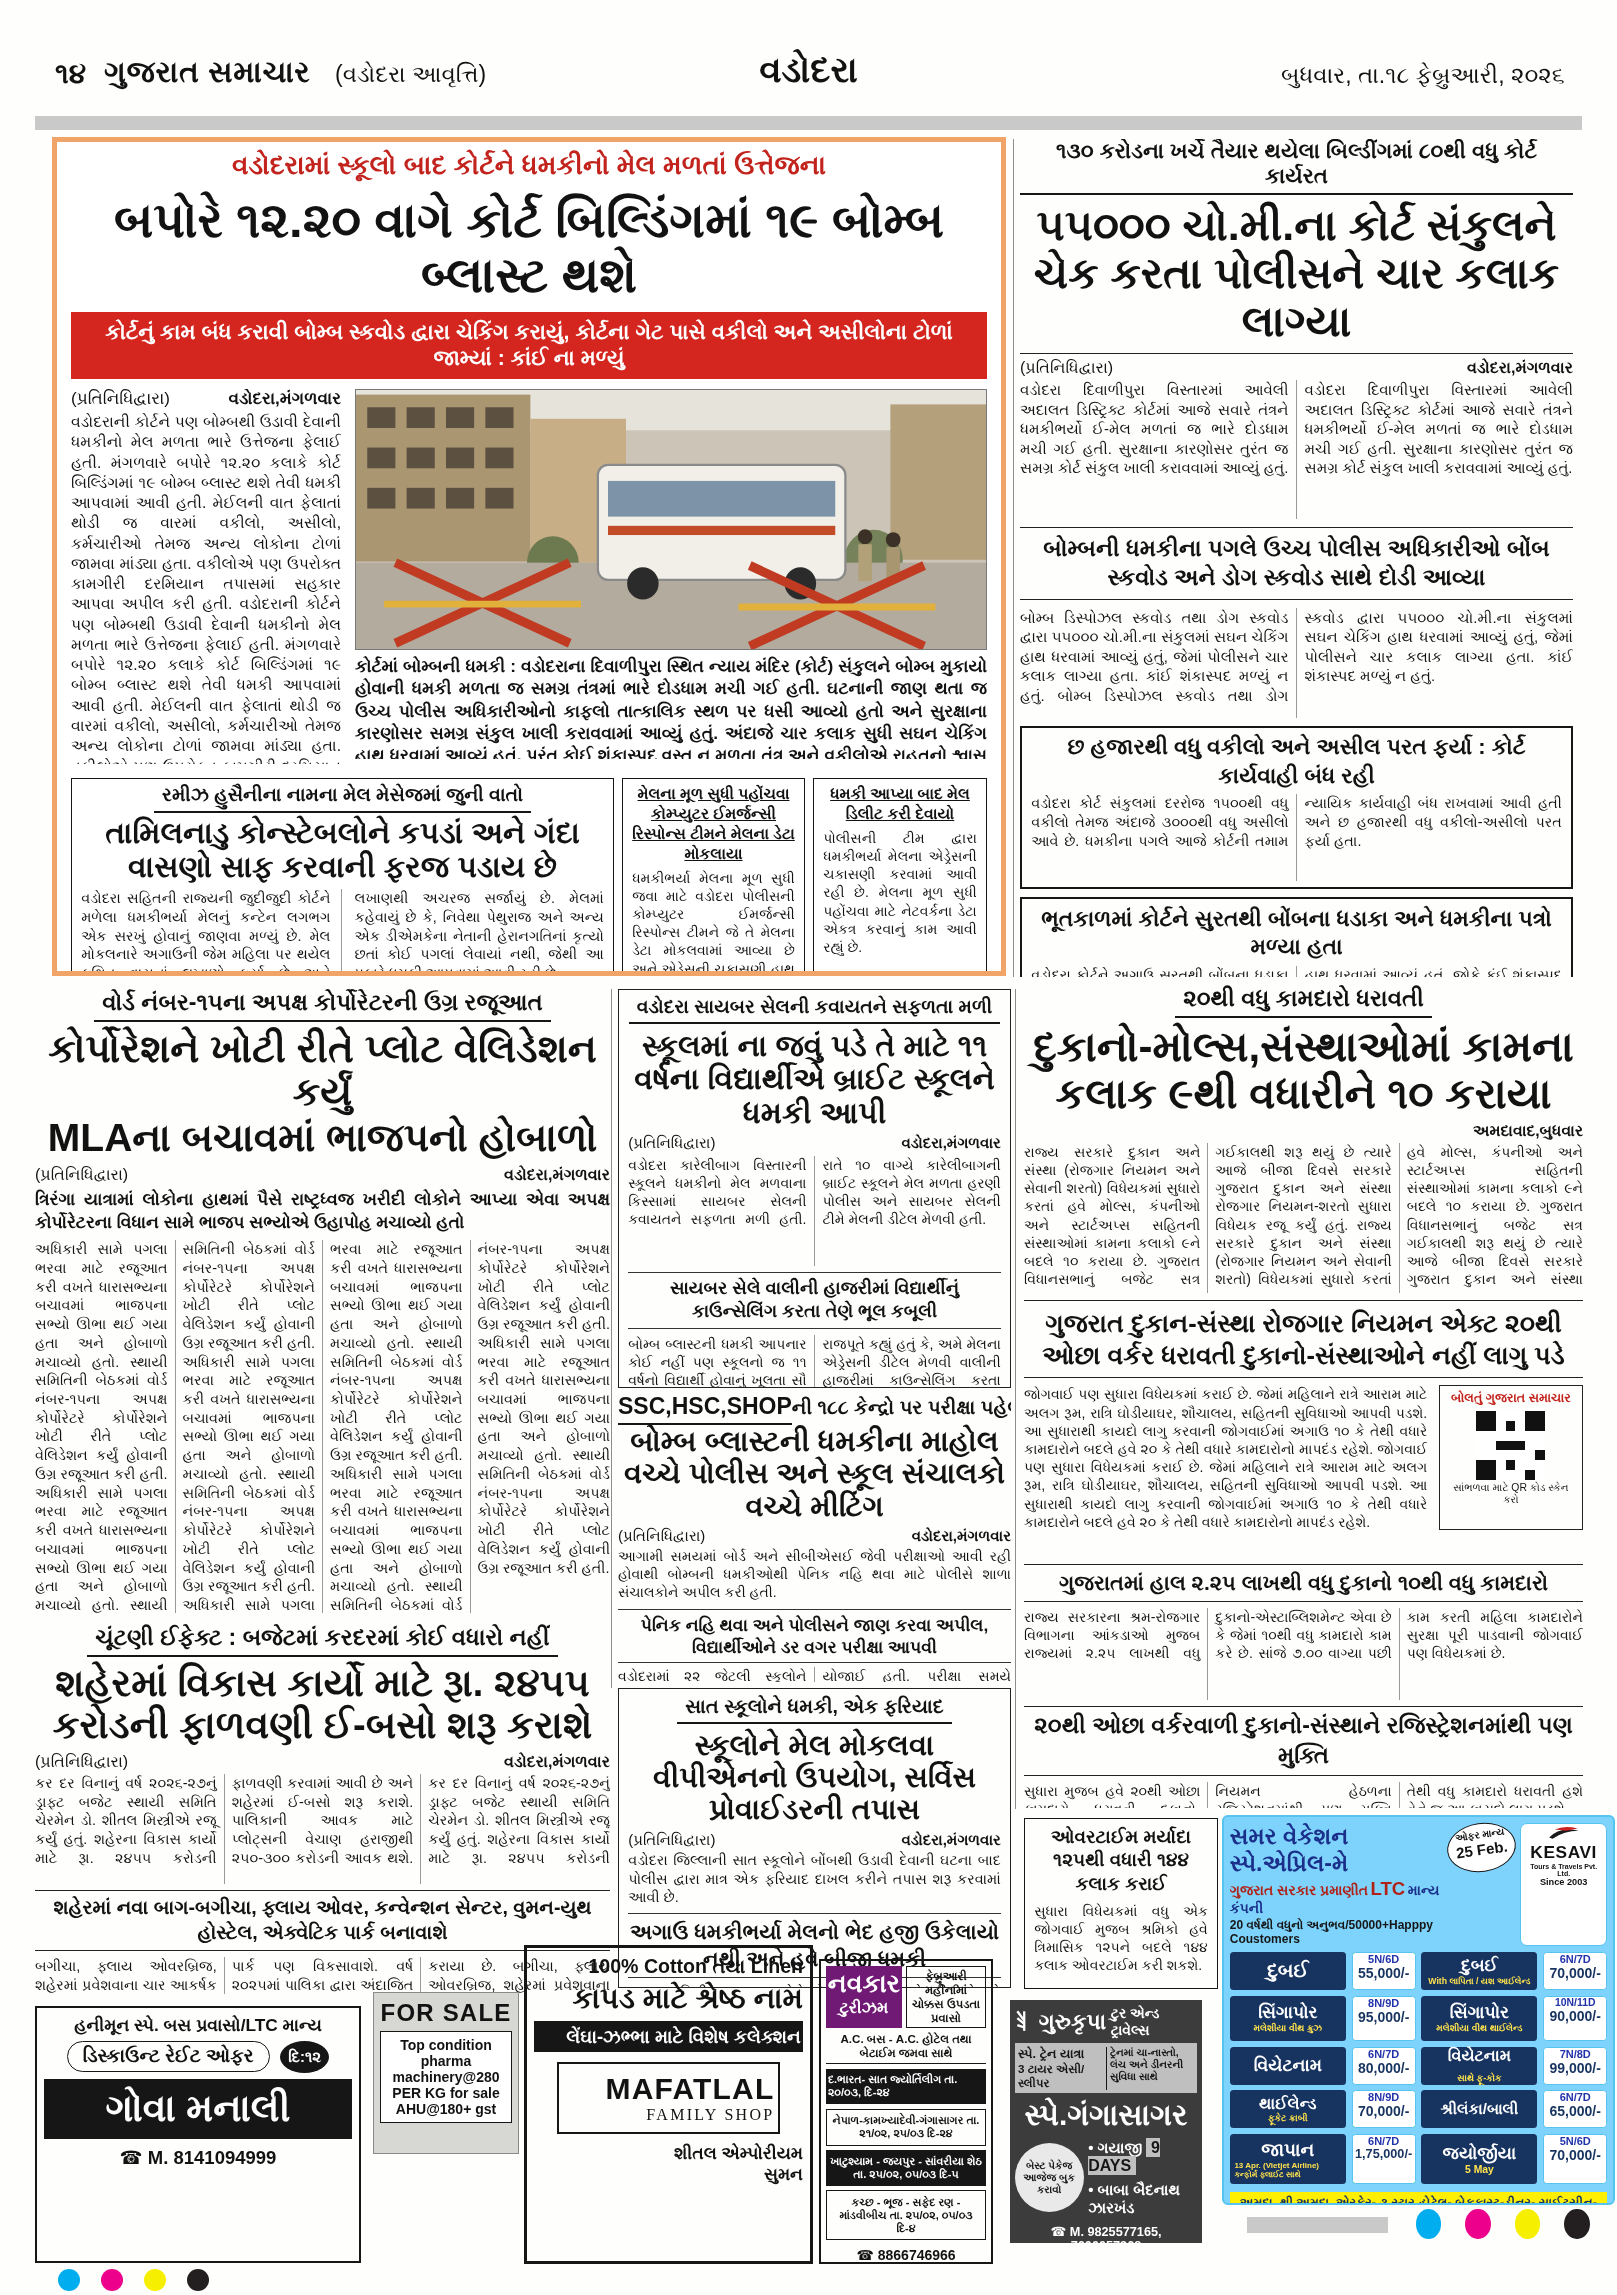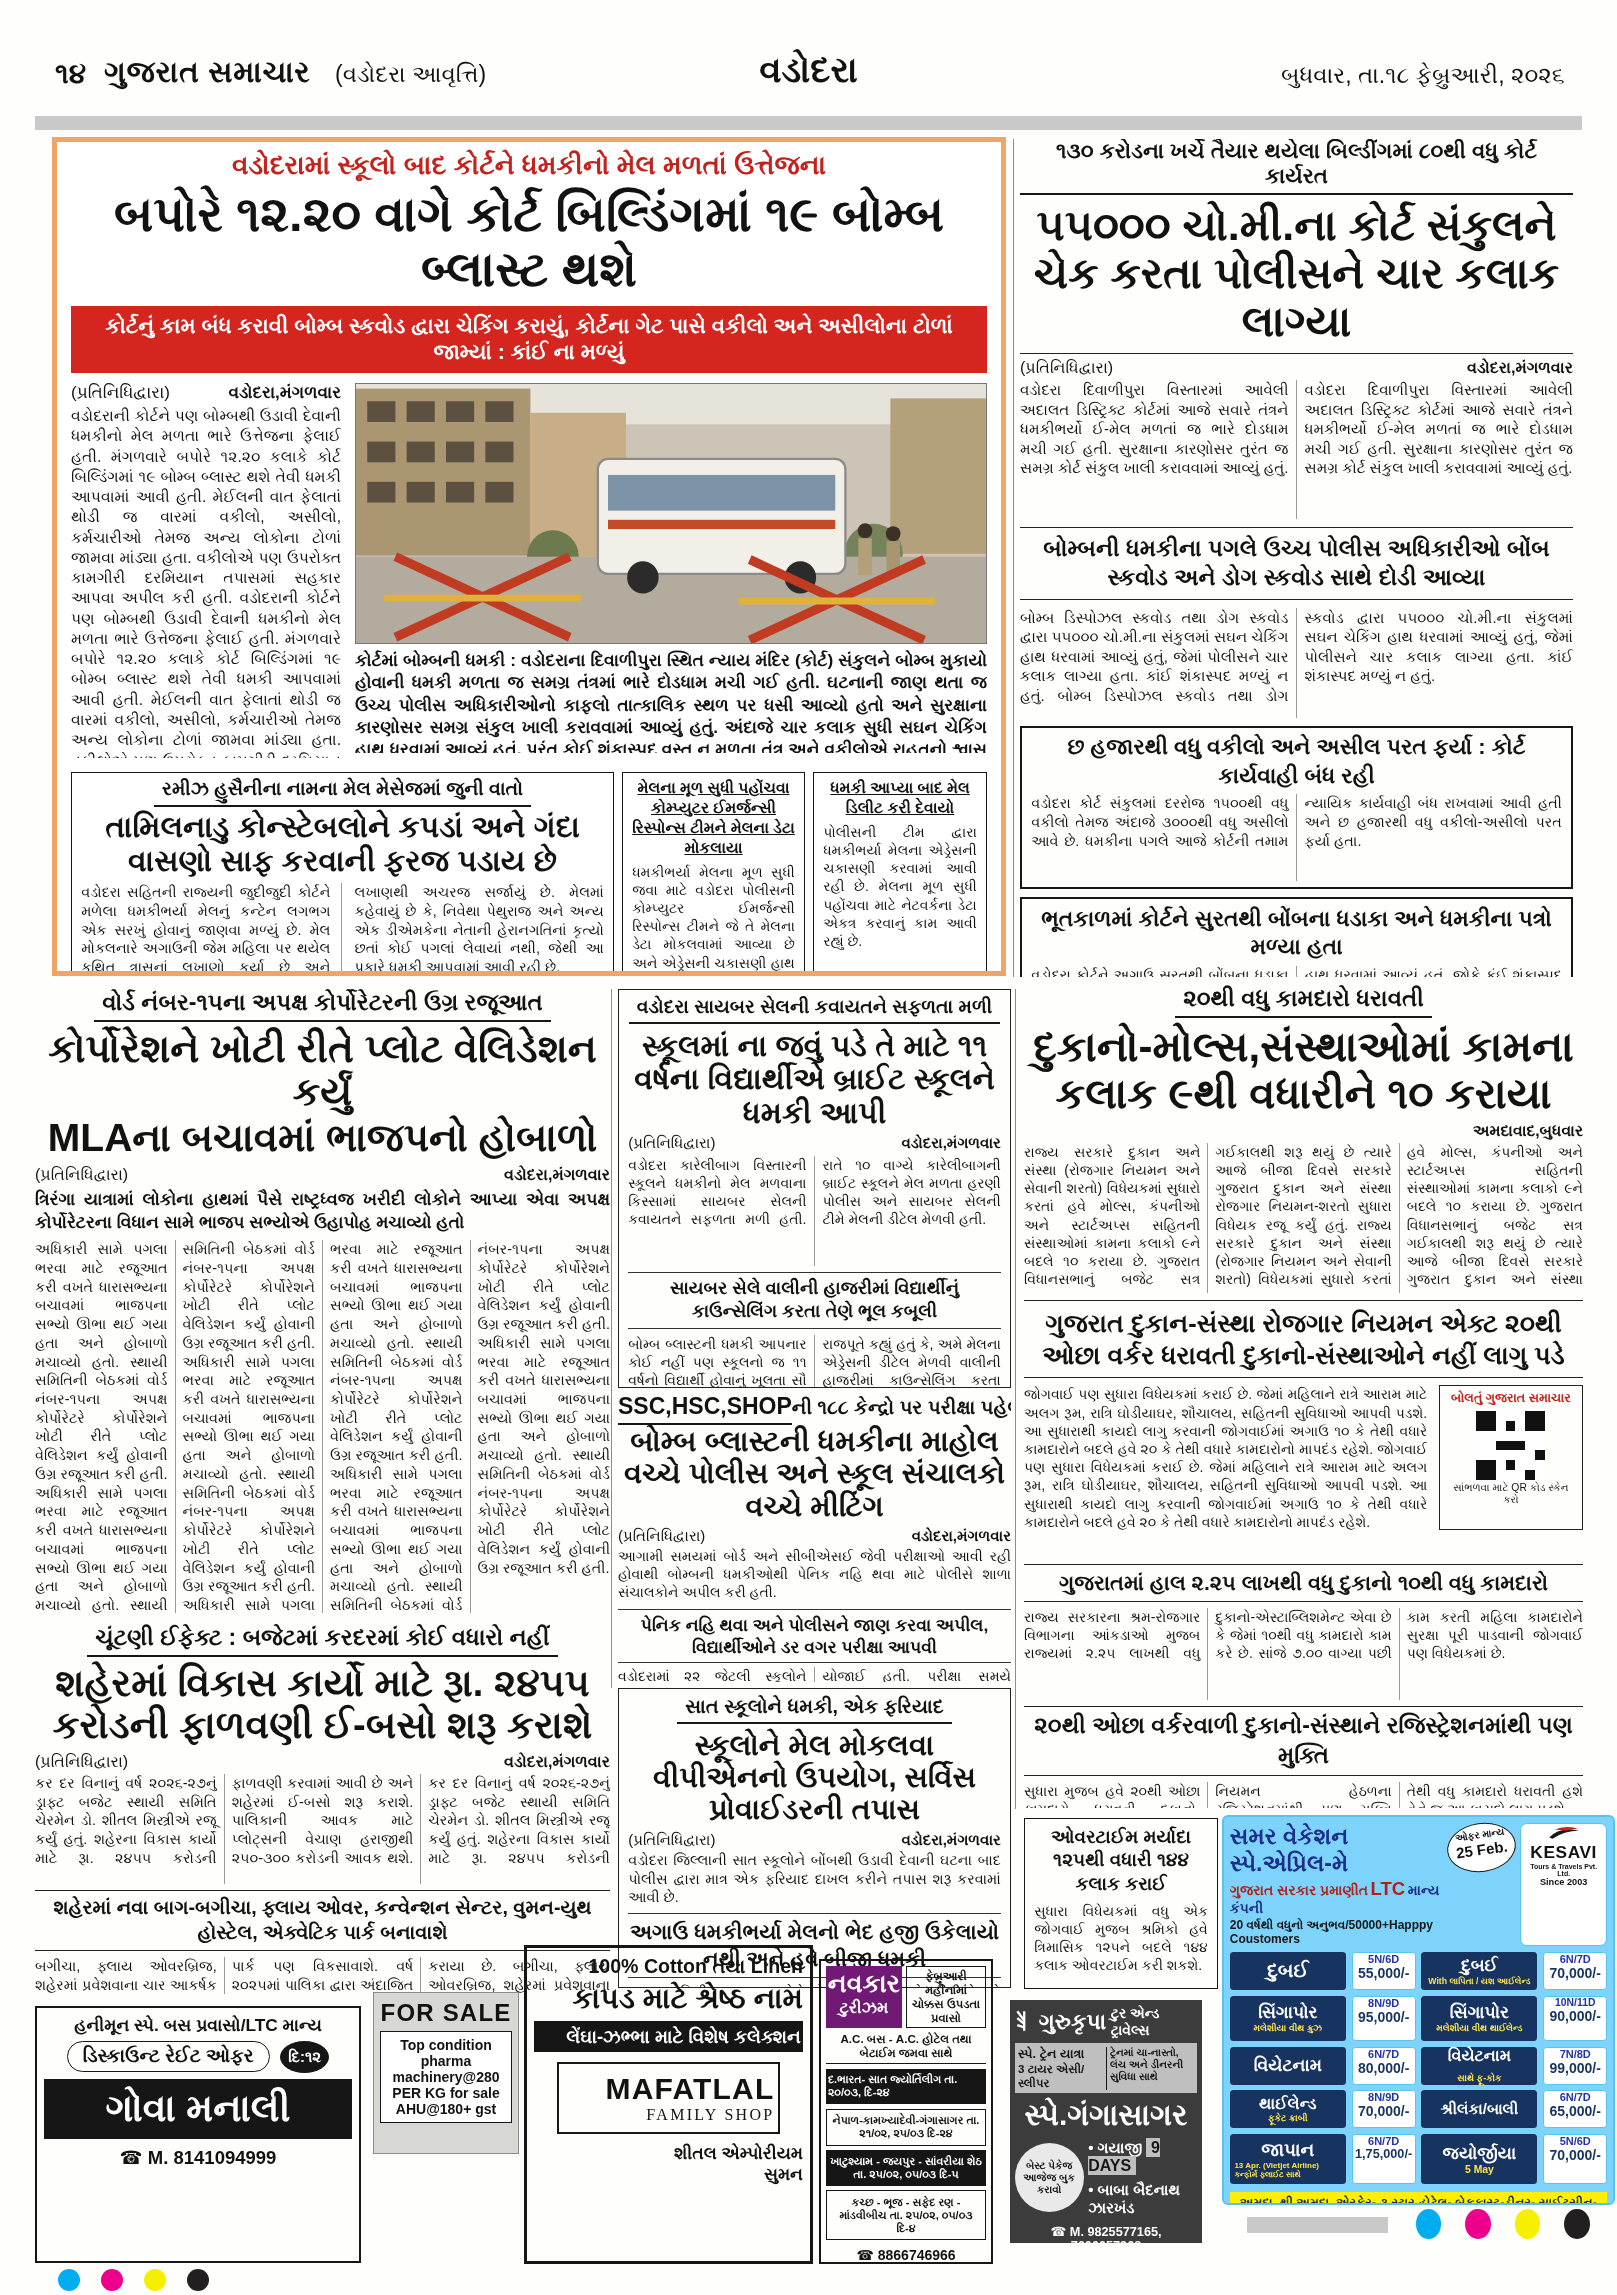--- a/index.html
+++ b/index.html
@@ -30,21 +30,21 @@
     <span class="abs" style="left:20px;top:12.7px;font-size:28px;font-weight:bold;">૧૪</span>
     <span class="abs" style="left:69px;top:10.4px;font-size:30px;font-weight:bold;letter-spacing:0.6px;">ગુજરાત સમાચાર</span>
     <span class="abs" style="left:300px;top:16px;font-size:23px;">(વડોદરા આવૃત્તિ)</span>
     <span class="abs" style="left:50%;transform:translateX(-50%);top:3.5px;font-size:36px;font-weight:bold;">વડોદરા</span>
     <span class="abs" style="right:17.3px;top:17.3px;font-size:23px;">બુધવાર, તા.૧૮ ફેબ્રુઆરી, ૨૦૨૬</span>
   </div>
   <div class="abs" style="left:35px;top:116px;right:35px;height:14px;background:#c9c9c9;"></div>
 
   <div class="abs" style="left:52px;top:137px;width:954px;height:839px;border:5.8px solid #f0a468;box-sizing:border-box;background:#fff;padding:8px 14px;overflow:hidden;">
     <div class="ctr" style="color:#c3231d;font-weight:bold;font-size:26.6px;">વડોદરામાં સ્કૂલો બાદ કોર્ટને ધમકીનો મેલ મળતાં ઉત્તેજના</div>
-    <div class="hl" style="font-size:49px;margin-top:6px;">બપોરે ૧૨.૨૦ વાગે કોર્ટ બિલ્ડિંગમાં ૧૯ બોમ્બ બ્લાસ્ટ થશે</div>
+    <div class="hl" style="font-size:49px;margin-top:12px;">બપોરે ૧૨.૨૦ વાગે કોર્ટ બિલ્ડિંગમાં ૧૯ બોમ્બ બ્લાસ્ટ થશે</div>
     <div style="background:#d5251f;color:#fff;font-weight:bold;font-size:21.4px;text-align:center;padding:8px 5.8px;margin-top:9.2px;line-height:1.2;">કોર્ટનું કામ બંધ કરાવી બોમ્બ સ્કવોડ દ્વારા ચેકિંગ કરાયું, કોર્ટના ગેટ પાસે વકીલો અને અસીલોના ટોળાં જામ્યાં : કાંઈ ના મળ્યું</div>
 
     <div style="display:flex;gap:14px;margin-top:9.2px;height:381px;overflow:hidden;">
       <div style="width:270px;flex:none;">
         <div class="byrow" style="font-size:17px;">
           <span>(પ્રતિનિધિદ્વારા)</span>
           <span style="font-weight:bold;">વડોદરા,મંગળવાર</span>
         </div>
         <div class="bodytx" style="font-size:15.6px;height:352px;margin-top:3.5px;">વડોદરાની કોર્ટને પણ બોમ્બથી ઉડાવી દેવાની ધમકીનો મેલ મળતા ભારે ઉત્તેજના ફેલાઈ હતી. મંગળવારે બપોરે ૧૨.૨૦ કલાકે કોર્ટ બિલ્ડિંગમાં ૧૯ બોમ્બ બ્લાસ્ટ થશે તેવી ધમકી આપવામાં આવી હતી. મેઈલની વાત ફેલાતાં થોડી જ વારમાં વકીલો, અસીલો, કર્મચારીઓ તેમજ અન્ય લોકોના ટોળાં જામવા માંડ્યા હતા. વકીલોએ પણ ઉપરોક્ત કામગીરી દરમિયાન તપાસમાં સહકાર આપવા અપીલ કરી હતી. વડોદરાની કોર્ટને પણ બોમ્બથી ઉડાવી દેવાની ધમકીનો મેલ મળતા ભારે ઉત્તેજના ફેલાઈ હતી. મંગળવારે બપોરે ૧૨.૨૦ કલાકે કોર્ટ બિલ્ડિંગમાં ૧૯ બોમ્બ બ્લાસ્ટ થશે તેવી ધમકી આપવામાં આવી હતી. મેઈલની વાત ફેલાતાં થોડી જ વારમાં વકીલો, અસીલો, કર્મચારીઓ તેમજ અન્ય લોકોના ટોળાં જામવા માંડ્યા હતા. વકીલોએ પણ ઉપરોક્ત કામગીરી દરમિયાન તપાસમાં સહકાર આપવા અપીલ કરી હતી.</div>
       </div>

